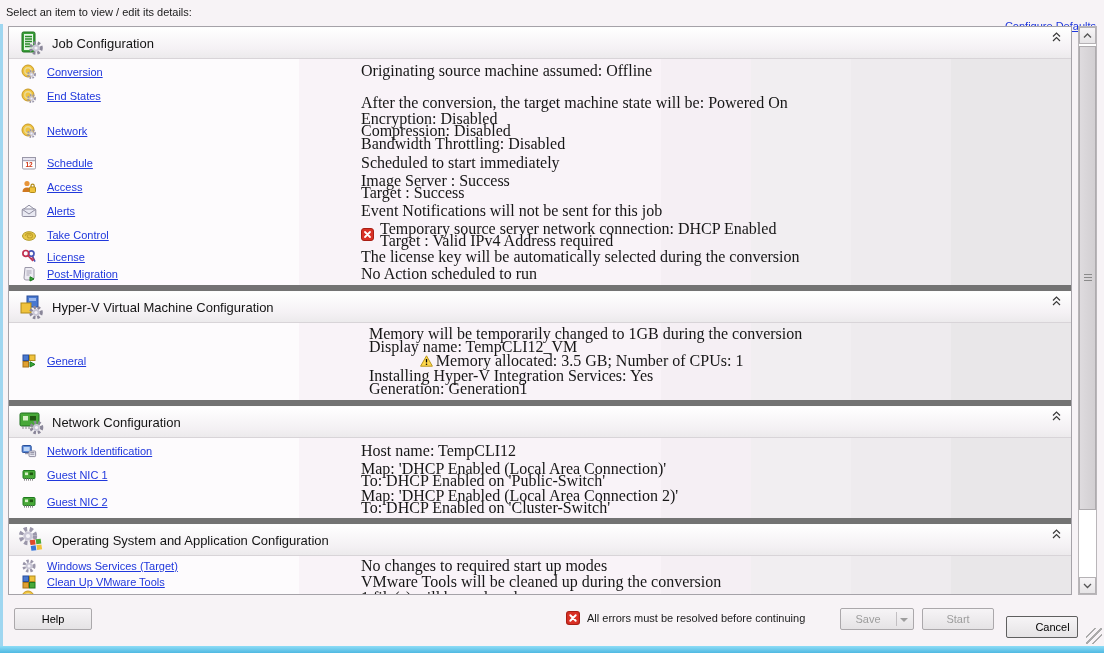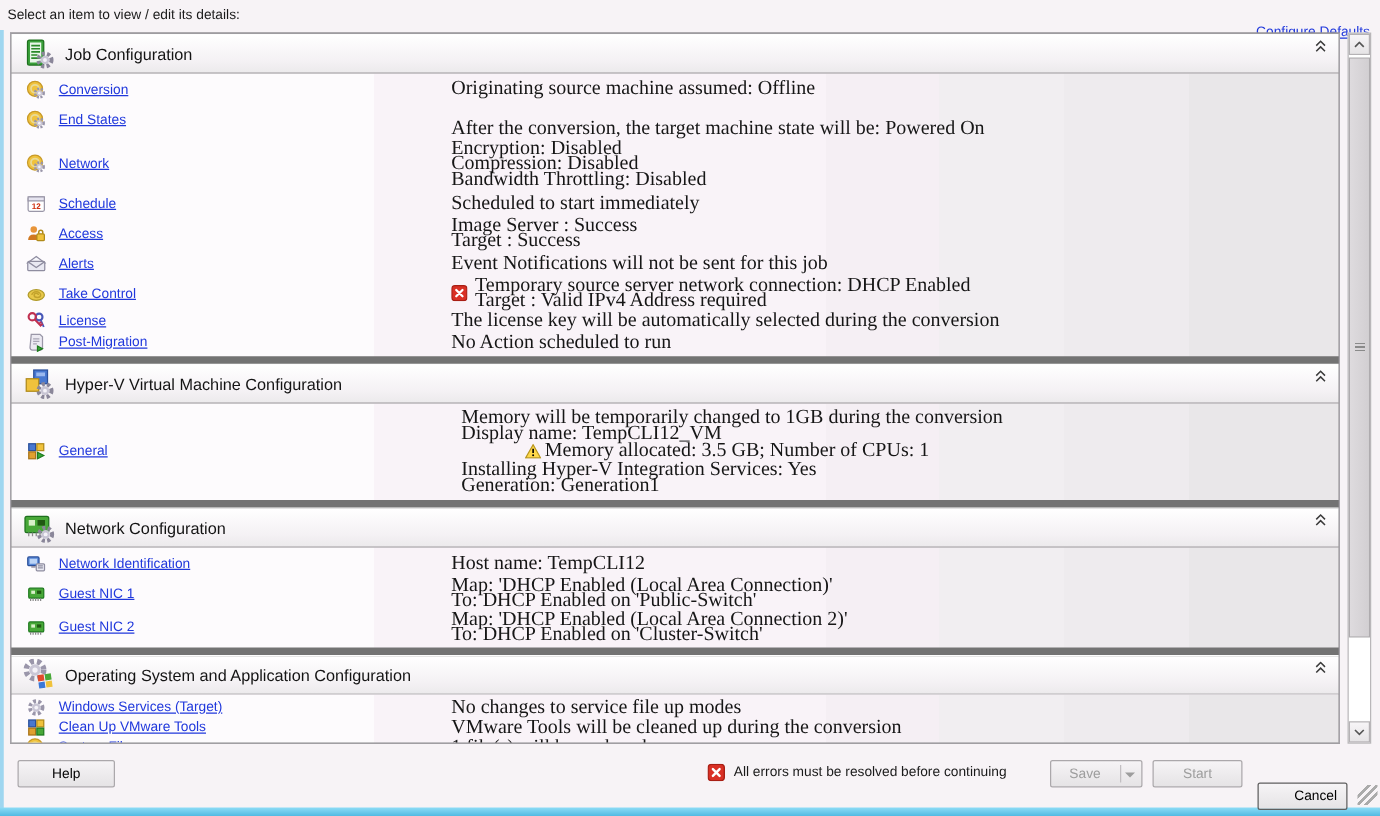--- a/index.html
+++ b/index.html
@@ -82,21 +82,21 @@
   .btn{position:absolute;height:22px;background:linear-gradient(#f6f4f6,#e5e3e5);
     border:1px solid #aba8ab;border-radius:2px;box-sizing:border-box;
     font-size:11px;display:flex;align-items:center;justify-content:center;cursor:pointer;color:#000;}
   .btn.disabled{color:#9d9d9d;cursor:default;}
   .btn-help{left:14px;top:6px;width:78px;}
   .btn-save{left:840px;top:6px;width:74px;padding-right:18px;}
   .save-sep{position:absolute;right:16px;top:3px;bottom:3px;width:1px;background:#c2bfc2;}
   .save-arrow{position:absolute;right:5px;top:9px;width:0;height:0;
     border-left:4px solid transparent;border-right:4px solid transparent;border-top:4px solid #9d9d9d;}
   .btn-start{left:922px;top:6px;width:72px;}
-  .btn-cancel{left:1006px;top:24px;width:72px;border-color:#5f5f5f;padding-left:21px;}
+  .btn-cancel{left:1006px;top:14px;width:72px;border-color:#5f5f5f;padding-left:21px;}
   .err-banner{position:absolute;left:565px;top:8px;display:flex;align-items:center;gap:6px;}
 </style>
 </head>
 <body>
 
 <div class="edge-left"></div>
 <div class="edge-bottom"></div>
 <div class="grip"></div>
 
 <div class="topbar">
@@ -451,21 +451,21 @@
               <svg width="16" height="16" viewBox="0 0 16 16">
                 <circle cx="8" cy="8" r="5" fill="none" stroke="#9a96aa" stroke-width="3.1" stroke-dasharray="2.3000000000000003 1.7999999999999998"></circle>
                 <circle cx="8" cy="8" r="3.3000000000000003" fill="#c8c5d4"></circle>
                 <circle cx="8" cy="8" r="1.5" fill="#f4f2f8"></circle>
               </svg>
             </span>
             <a class="cfg-link" href="#">Windows Services (Target)</a>
           </div>
           <div class="details">
             <div>
-              <div class="dline">No changes to service file up modes</div>
+              <div class="dline">No changes to required start up modes</div>
             </div>
           </div>
         </div>
         <div class="row row-clean-up-vmware-tools">
           <div class="link-cell">
             <span class="icn">
               <svg width="16" height="16" viewBox="0 0 16 16">
                 <rect x="2" y="2" width="5.5" height="5.5" fill="#4878d0" stroke="#2a4f9a"></rect>
                 <rect x="8.5" y="2" width="5.5" height="5.5" fill="#f0c23c" stroke="#b08a1a"></rect>
                 <rect x="2" y="8.5" width="5.5" height="5.5" fill="#e0a030" stroke="#a87418"></rect>

